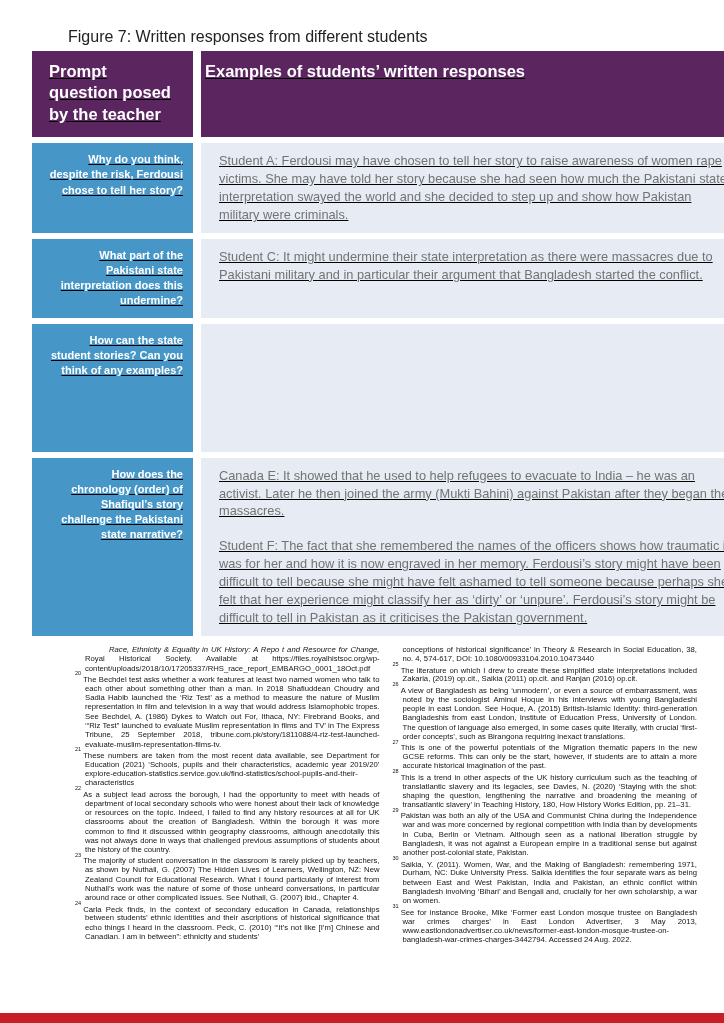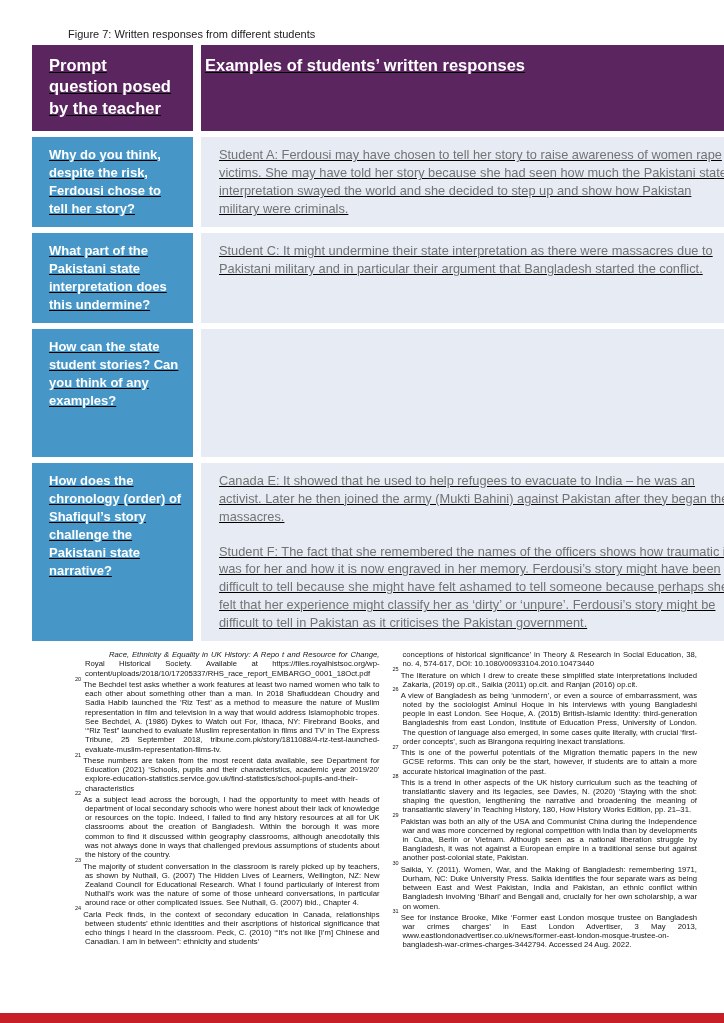--- a/index.html
+++ b/index.html
@@ -6,36 +6,36 @@
   html, body { background: #ffffff; }
   body {
     width: 724px; height: 1023px;
     font-family: "Liberation Sans", sans-serif;
     position: relative; overflow: hidden;
   }
   .page { position: relative; width: 724px; height: 1023px; background: #fff; }
 
   .caption {
     margin: 28px 34px 5px 68px;
-    font-size: 11px; color: #222;
+    font-size: 16px; color: #222;
   }
 
   .fig-table { margin: 0 34px 0 32px; width: 718px; text-decoration: underline; }
   .t-row { display: flex; gap: 8px; margin-bottom: 6px; }
   .cell { padding: 9px 16px; }
   .cell.c1 { flex: 0 0 161px; }
   .cell.c2 { flex: 1 1 auto; }
 
   .hdr { background: #5b2560; color: #ffffff; font-weight: bold; }
   .hdr.c1 { font-size: 16.5px; line-height: 1.3; padding: 10px 14px 12px 17px; }
   .hdr.c2 { font-size: 16.5px; line-height: 1.3; padding: 10px 18px 12px 4px; min-height: 54px; }
 
   .prompt {
     background: #4697c8; color: #ffffff; font-weight: bold;
-    font-size: 13px; line-height: 1.38; padding: 9px 10px 9px 17px;
+    font-size: 11px; line-height: 1.38; padding: 9px 10px 9px 17px; text-align: right;
   }
   .resp {
     background: #e7ecf4; color: #737373;
     font-size: 12.8px; line-height: 1.4; padding: 9px 16px 9px 18px;
   }
   .resp p + p { margin-top: 17px; }
 
   .r1 .cell { min-height: 78px; }
   .r2 .cell { min-height: 56px; }
   .r3 .cell { min-height: 72px; }

